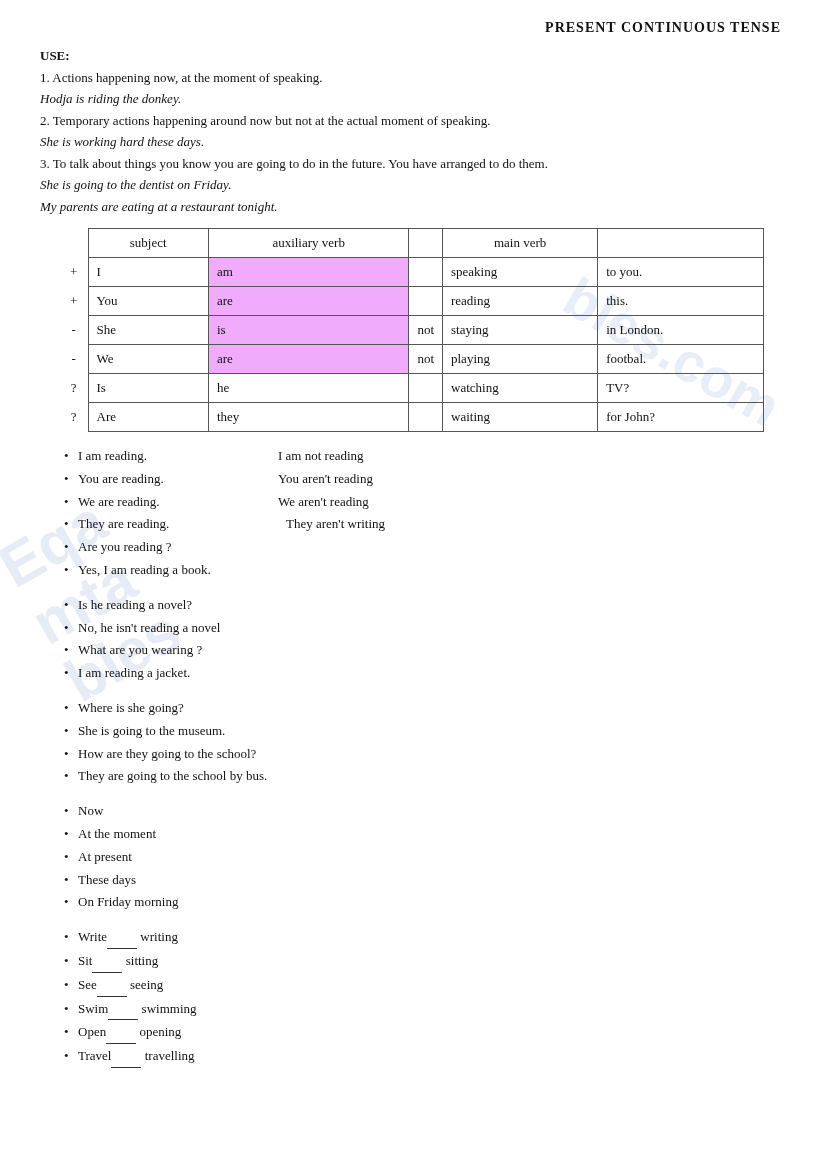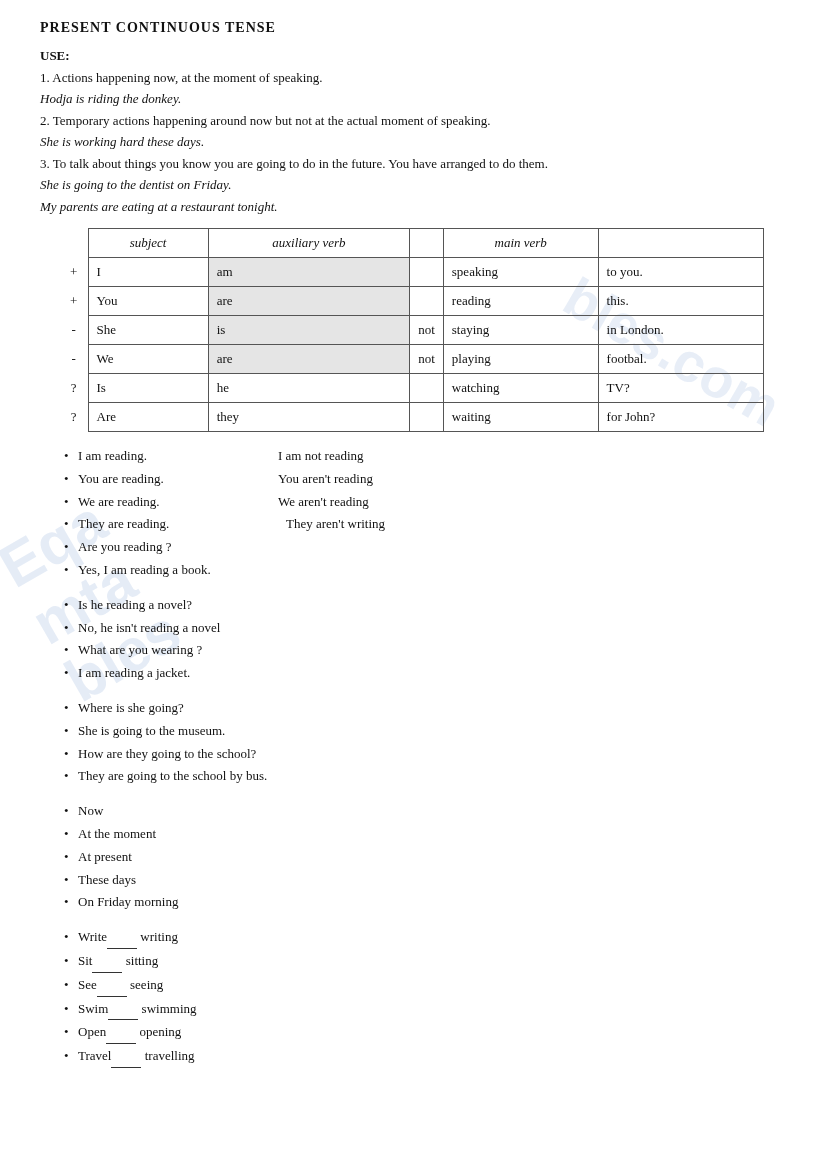--- a/index.html
+++ b/index.html
@@ -7,21 +7,21 @@
       background: #fff;
       font-family: 'Times New Roman', Times, serif;
       font-size: 13px;
       color: #111;
       width: 821px;
       min-height: 1169px;
       padding: 20px 40px 40px 40px;
       position: relative;
     }
     .page-title {
-      text-align: left;
+      text-align: right;
       font-weight: bold;
       font-size: 14px;
       margin-bottom: 10px;
       letter-spacing: 1px;
     }
     .section-label {
       font-weight: bold;
       margin-bottom: 4px;
     }
     .use-text {
@@ -42,33 +42,32 @@
       margin: 12px 0 14px 20px;
       font-size: 13px;
     }
     .grammar-table td, .grammar-table th {
       border: 1px solid #555;
       padding: 6px 8px;
       vertical-align: middle;
       text-align: left;
     }
     .grammar-table .header-row td {
-      font-style: italic;
       text-align: center;
       background: #fff;
       font-weight: normal;
     }
     .grammar-table .marker-col {
       width: 28px;
       text-align: center;
       border: none;
       background: #fff;
     }
     .cell-green {
-      background-color: #e5e5e5;
+      background-color: #f0abfc;
     }
     
     .bullet-section {
       margin-left: 20px;
       margin-bottom: 14px;
     }
     .bullet-section ul {
       list-style: none;
       padding: 0;
     }

